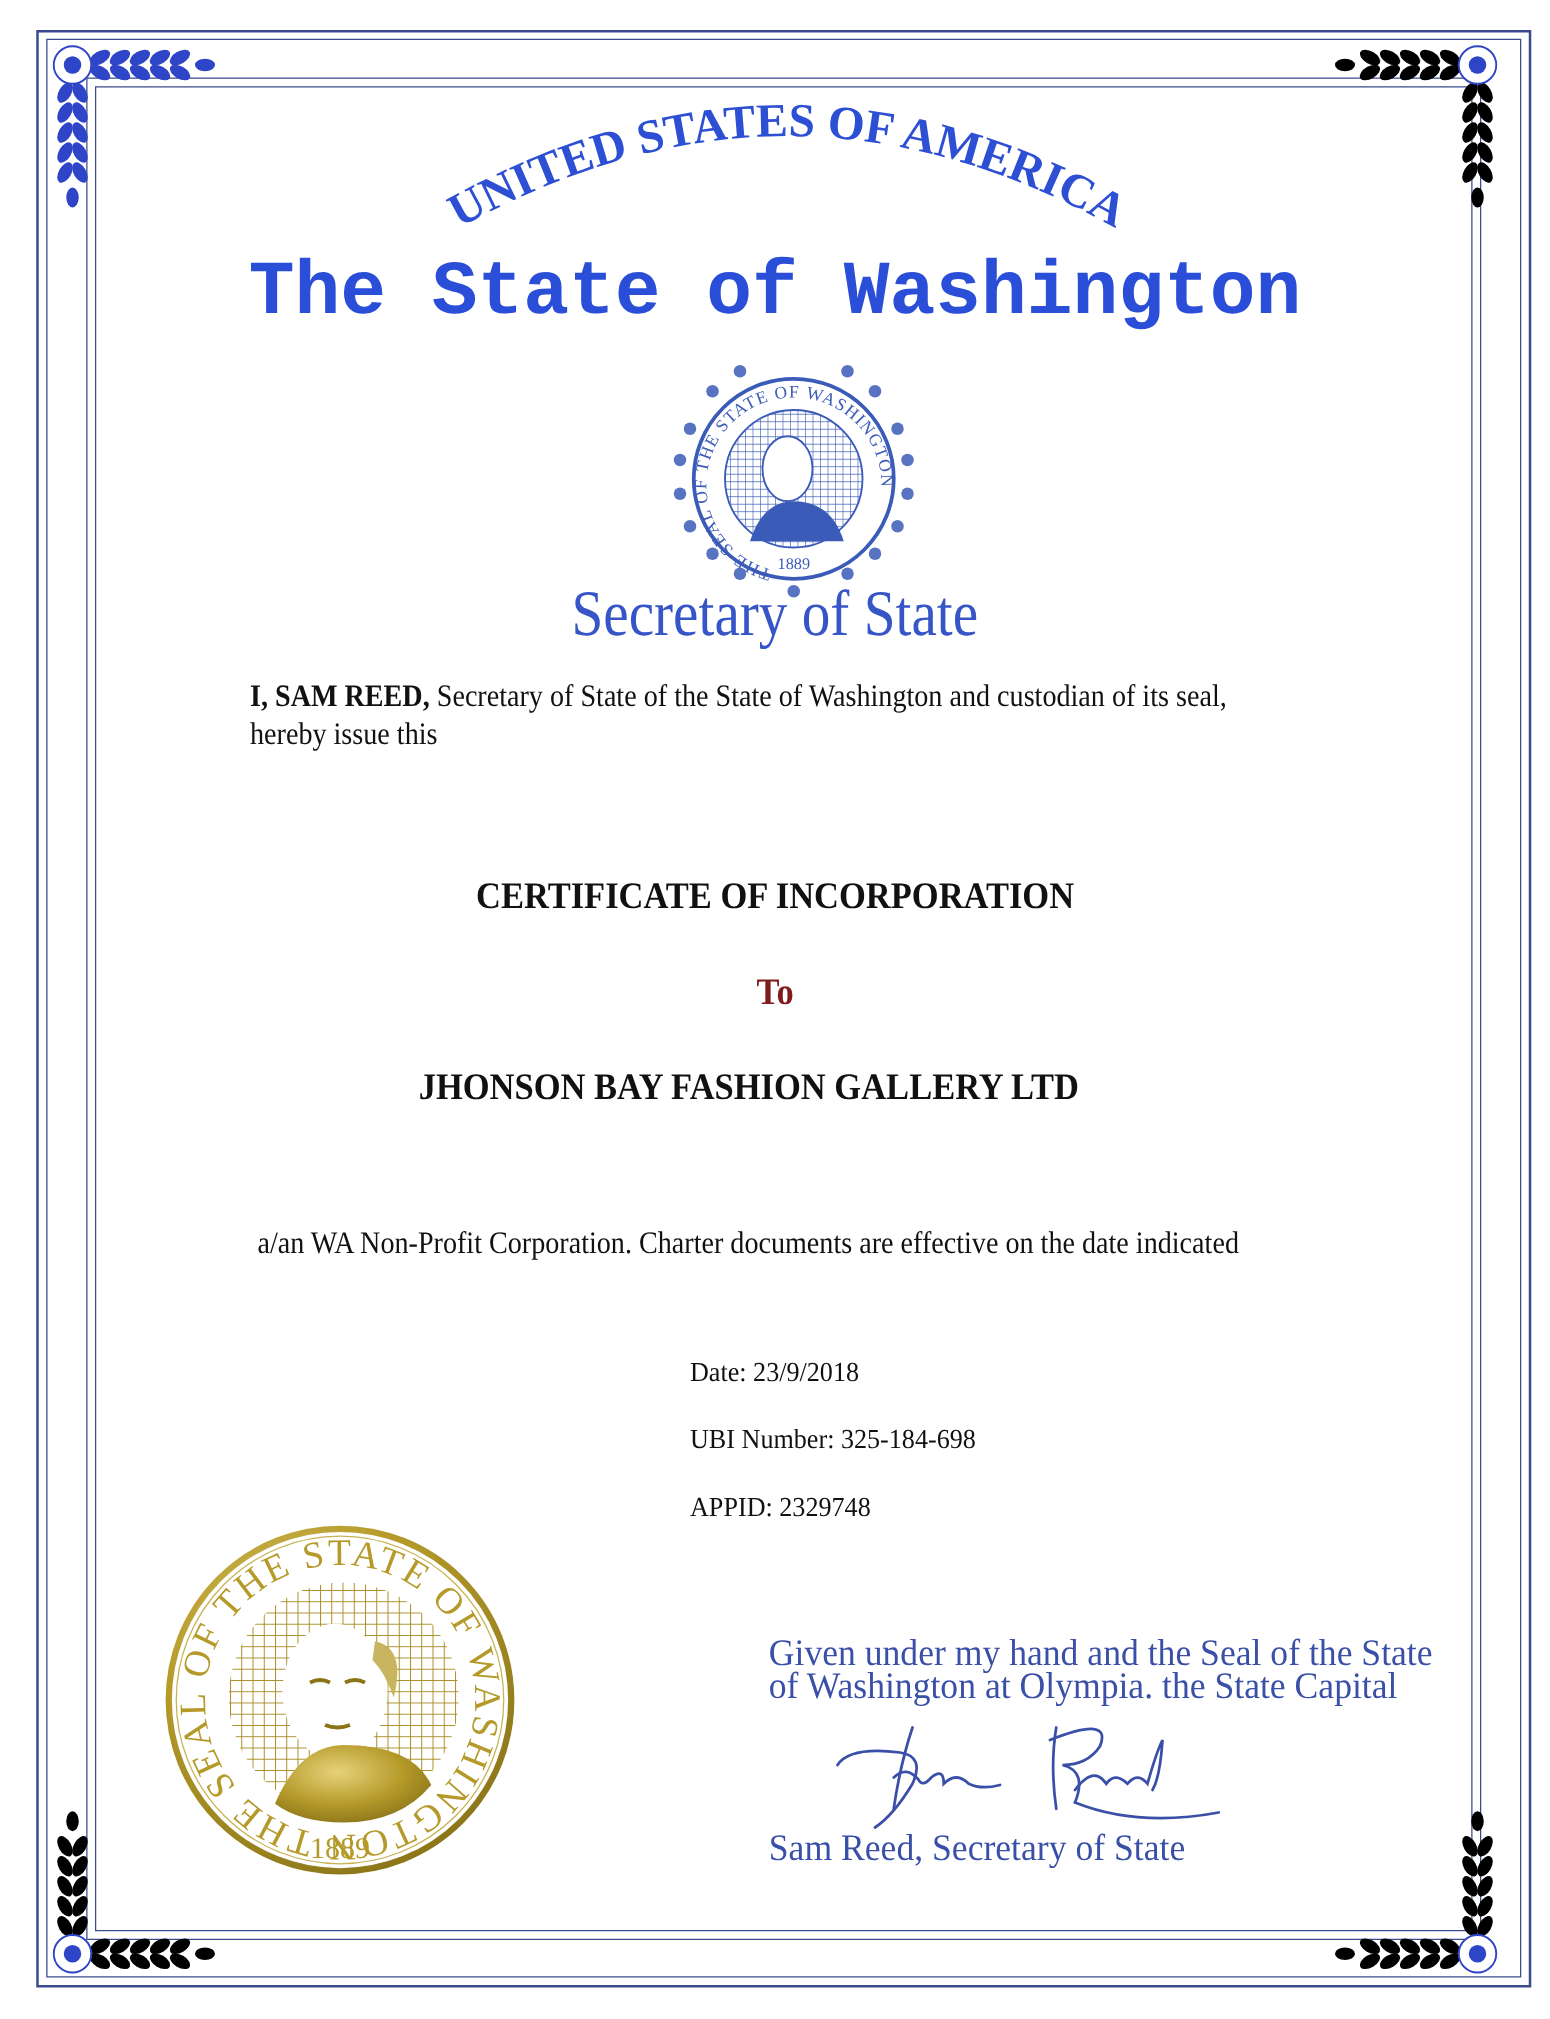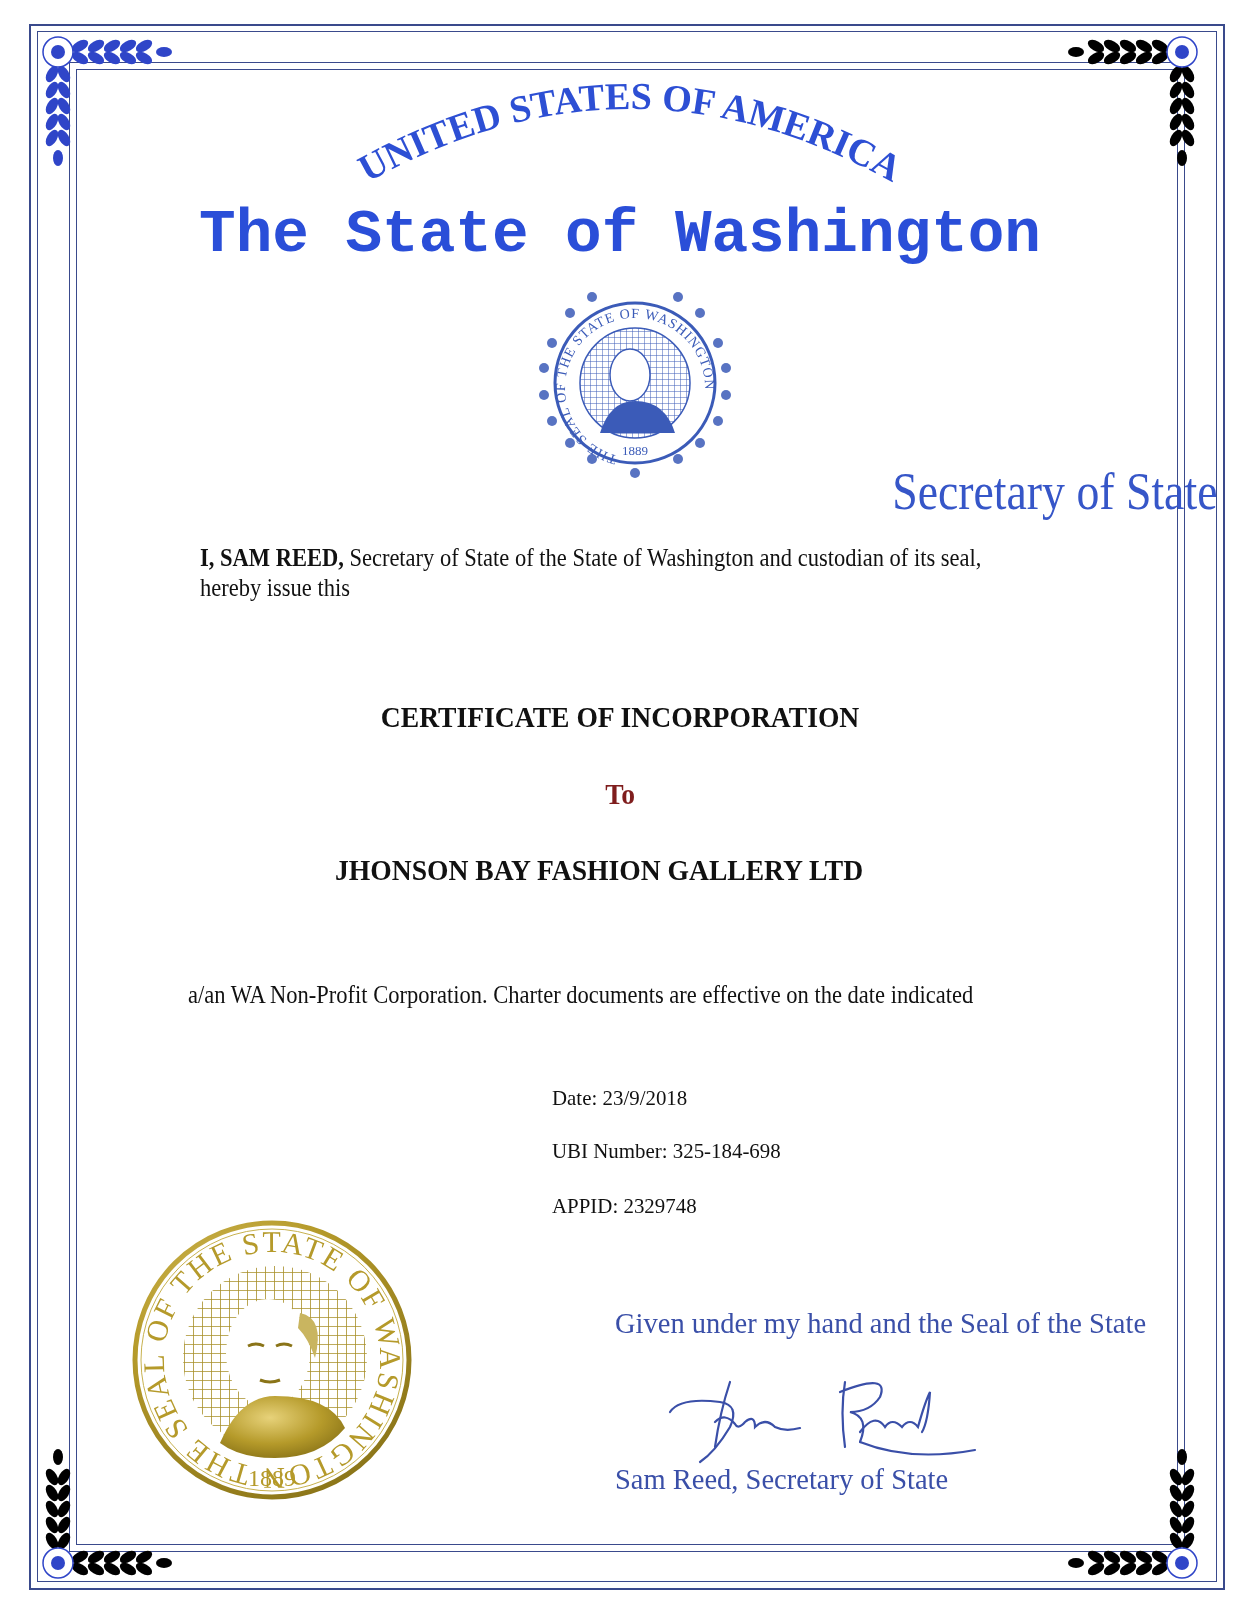--- a/index.html
+++ b/index.html
@@ -6,30 +6,30 @@
   body { width:1240px; height:1615px; position:relative; overflow:hidden; font-family:"Liberation Serif", serif; }
   .line { position:absolute; border:2px solid #3a4a8c; box-sizing:border-box; }
   .b1 { left:29px; top:24px; width:1196px; height:1566px; border-width:2px; }
   .b2 { left:37px; top:31px; width:1180px; height:1551px; border-width:1.5px; }
   .b3 { left:69px; top:62px; width:1116px; height:1490px; border-width:1.5px; }
   .b4 { left:76px; top:69px; width:1102px; height:1476px; border-width:1.5px; }
   .corner { position:absolute; width:170px; height:170px; }
   .abs { position:absolute; }
   .sx { display:inline-block; transform-origin:left top; }
   #title { left:0; width:1240px; top:200px; text-align:center; font-family:"Liberation Mono", monospace; font-weight:bold; font-size:61px; color:#2a4ed8; letter-spacing:0px; }
-  #sos { left:0; width:1240px; top:462px; text-align:right; font-size:52px; color:#3656c8; }
+  #sos { left:0; width:1240px; top:462px; text-align:center; font-size:52px; color:#3656c8; }
   #sos span { display:inline-block; transform:scaleX(0.88); }
   .body-text { font-size:25px; color:#111; line-height:30px; }
   .body-text .sx { transform:scaleX(0.9); white-space:nowrap; }
   #intro { left:200px; top:543px; }
   #cert { left:0; width:1240px; top:700px; text-align:center; font-size:30px; font-weight:bold; color:#111; }
   #cert span, #to span, #company span { display:inline-block; transform:scaleX(0.92); }
   #to { left:0; width:1240px; top:777px; text-align:center; font-size:30px; font-weight:bold; color:#7f1d1d; }
   #company { left:0; width:1198px; top:853px; text-align:center; font-size:30px; font-weight:bold; color:#111; }
-  #desc { left:188px; top:980px; }
+  #desc { left:206px; top:980px; }
   .field { left:552px; font-size:22px; color:#111; }
   .field .sx { transform:scaleX(0.95); white-space:nowrap; }
   #f-date { top:1085px; }
   #f-ubi { top:1138px; }
   #f-appid { top:1193px; }
   .given { left:615px; font-size:30px; color:#3a4fa8; line-height:26px; }
   .given .sx { transform:scaleX(0.95); white-space:nowrap; }
   #given { top:1310px; }
   #signer { top:1466px; }
 </style>
@@ -176,20 +176,21 @@
   <path d="M170 95 Q 195 100 185 140 Q 178 120 168 110 Z" fill="#c9b560"></path>
   <path d="M118 128 q 8 -4 16 0 M 146 128 q 8 -4 16 0 M 130 162 q 10 4 20 0" stroke="#8a7418" stroke-width="3" fill="none"></path>
   <text font-family="Liberation Serif, serif" font-size="30" fill="#b59a2a" letter-spacing="2">
     <textPath href="#ringGold" startOffset="3%">THE SEAL OF THE STATE OF WASHINGTON</textPath>
   </text>
   <text x="142" y="268" font-family="Liberation Serif, serif" font-size="24" fill="#b59a2a" text-anchor="middle">1889</text>
 </svg>
 
 <div id="given" class="abs given">
   <div><span class="sx">Given under my hand and the Seal of the State</span></div>
+  <div><span class="sx">of Washington at Olympia. the State Capital</span></div>
 </div>
 
 <svg class="abs" style="left:660px;top:1372px;" width="320" height="100" viewBox="0 0 320 100">
   <g fill="none" stroke="#3a4fa8" stroke-width="2.2" stroke-linecap="round">
     <path d="M 10 40 Q 20 25 60 30 Q 80 33 70 55 Q 55 80 40 90"></path>
     <path d="M 70 10 Q 60 40 55 75"></path>
     <path d="M 55 50 Q 65 40 75 52 Q 78 58 85 50 Q 95 42 95 55 Q 105 45 115 55 Q 125 60 140 56"></path>
     <path d="M 180 20 Q 230 0 220 25 Q 210 40 190 40 Q 210 45 200 70 M 185 10 Q 180 40 185 75"></path>
     <path d="M 200 60 Q 215 40 225 55 Q 232 45 242 55 Q 250 45 258 55 Q 265 30 270 20 Q 268 50 262 60"></path>
     <path d="M 200 70 Q 250 90 315 78"></path>

